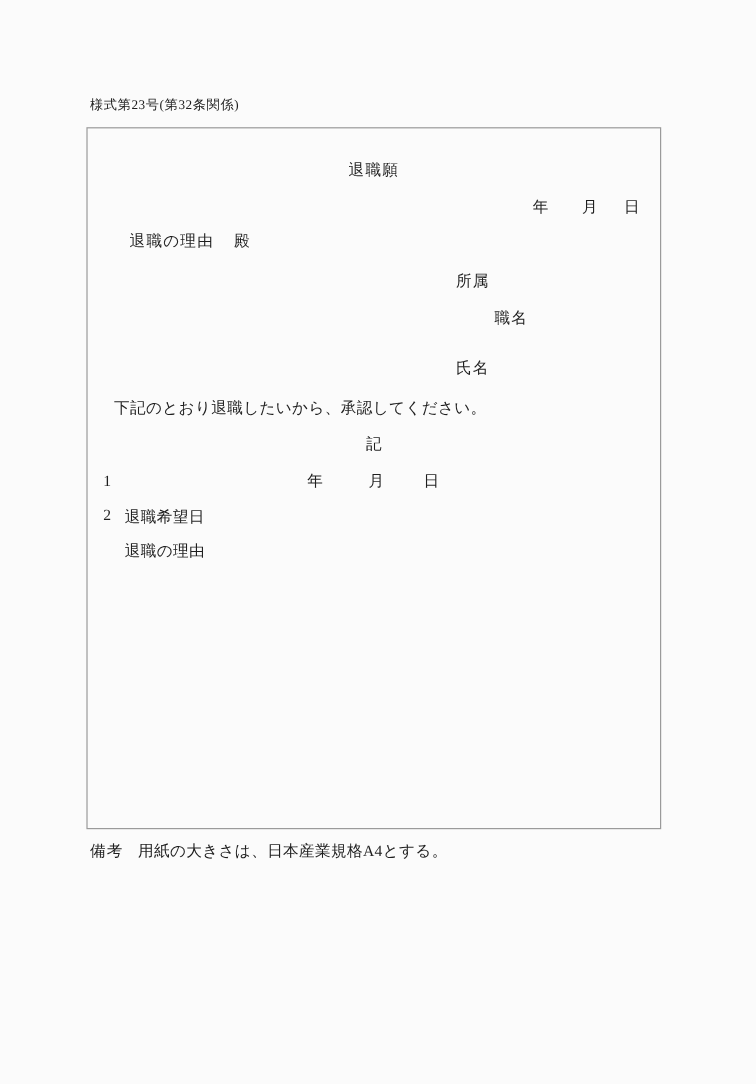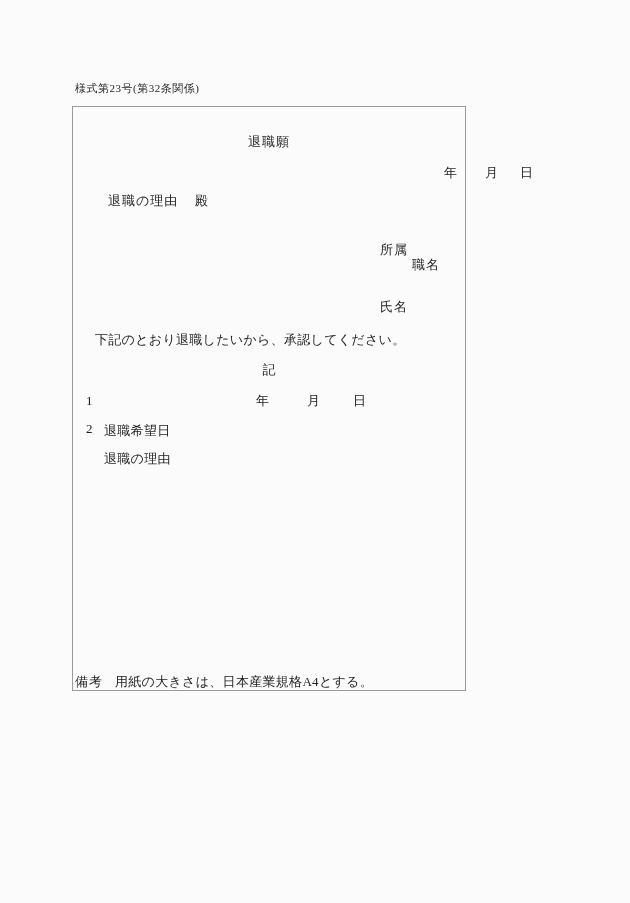--- a/index.html
+++ b/index.html
@@ -22,21 +22,21 @@
     position: absolute;
     left: 75px;
     top: 80px;
     font-size: 11px;
     letter-spacing: 0.5px;
   }
   .form-box {
     position: absolute;
     left: 72px;
     top: 106px;
-    width: 394px;
+    width: 479px;
     height: 585px;
     border: 1.5px solid #9a9a9a;
     background: #fbfbfb;
     box-sizing: border-box;
   }
   .form-title {
     position: absolute;
     top: 27px;
     left: 0;
     right: 0;
@@ -55,21 +55,21 @@
   .date-line .m-label { left: 412px; }
   .date-line .d-label { left: 447px; }
   .addressee { top: 86px; }
   .addressee .authority { left: 35px; letter-spacing: 1px; }
   .addressee .honorific { left: 122px; }
   .sig-label {
     position: absolute;
     left: 307px;
     letter-spacing: 1px;
   }
-  .sig-affiliation { top: 119px; margin-top: 16px; }
+  .sig-affiliation { top: 119px; }
   .sig-jobtitle { top: 150px; padding-left: 32px; }
   .sig-name { top: 192px; }
   .body-text {
     position: absolute;
     top: 225px;
     left: 22px;
     letter-spacing: 0.3px;
   }
   .list-header {
     position: absolute;
@@ -81,21 +81,21 @@
   .item-1 { top: 286px; }
   .item-2 { top: 314px; }
   .item .num { left: 13px; }
   .item .label { left: 31px; letter-spacing: 0.3px; margin-top: 30px; }
   .item-1 .y-label { left: 183px; }
   .item-1 .m-label { left: 234px; }
   .item-1 .d-label { left: 280px; }
   .remarks {
     position: absolute;
     left: 75px;
-    top: 674px;
+    top: 701px;
   }
   .remarks .remarks-label { letter-spacing: 1px; }
   .remarks .remarks-text { margin-left: 12px; letter-spacing: 0.3px; }
 </style>
 </head>
 <body>
 
 <div class="page">
 
   <div class="form-number">様式第23号(第32条関係)</div>

